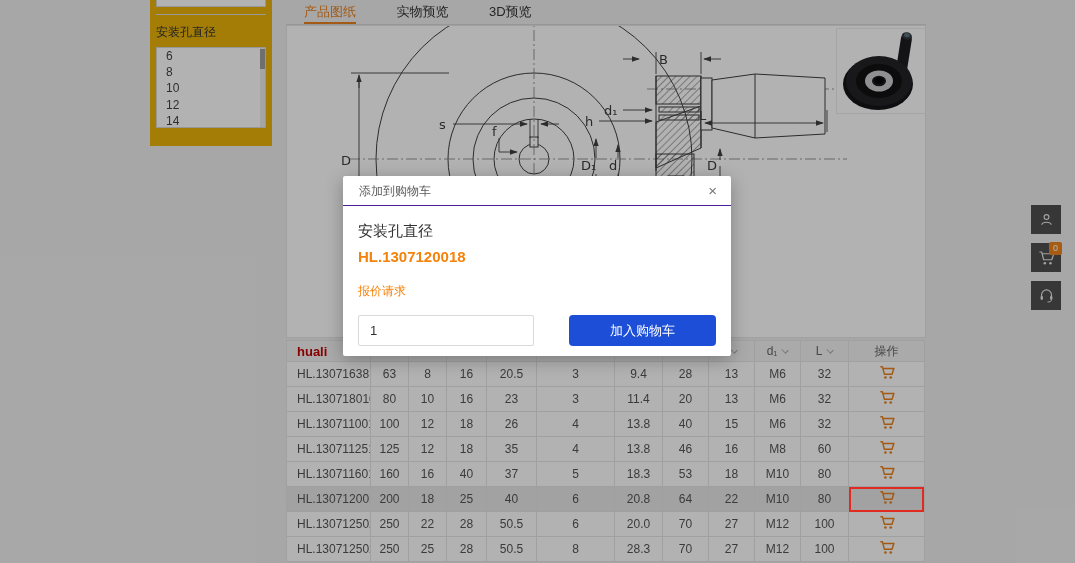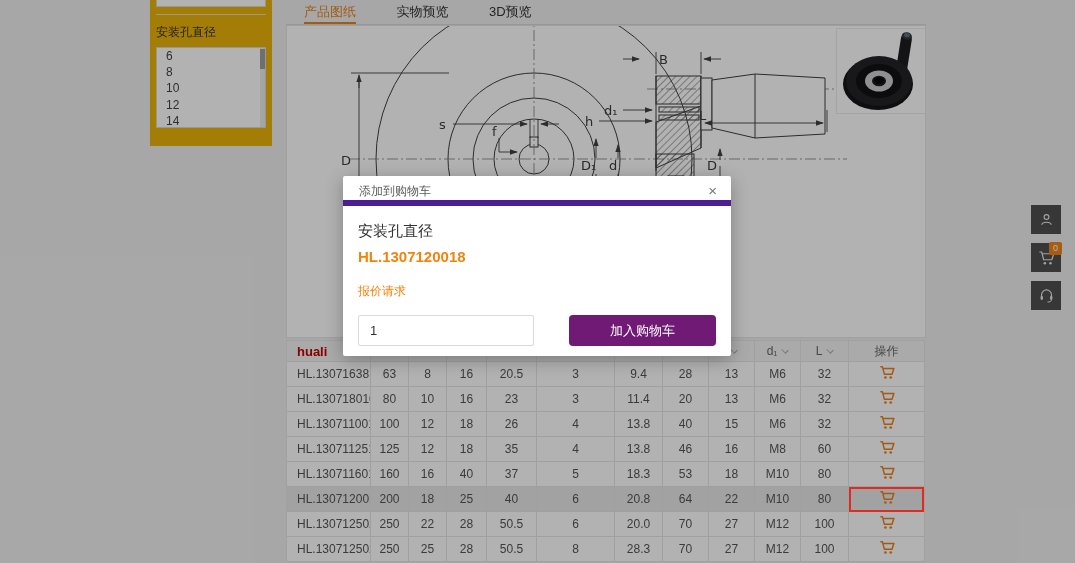--- a/index.html
+++ b/index.html
@@ -50,30 +50,30 @@
   .badge { position:absolute; top:-1px; right:-1px; min-width:13px; height:13px; background:#f08519;
     color:#fff; font-size:9px; line-height:13px; text-align:center; border-radius:2px; padding:0 1px; }
 
   
   .overlay { position:absolute; inset:0; background:rgba(0,0,0,.30); z-index:50; }
   .anno { position:absolute; left:849px; top:487px; width:75px; height:25px;
     border:2px solid #e12b20; z-index:55; }
   .modal { position:absolute; left:343px; top:176px; width:388px; height:180px; background:#fff;
     z-index:60; border-radius:2px; box-shadow:0 4px 18px rgba(0,0,0,.28); }
   .m-head { height:30px; line-height:30px; padding:0 16px; font-size:12px; color:#595959;
-    border-bottom:6px solid #4c1d95; position:relative; }
+    border-bottom:1px solid #4c1d95; position:relative; }
   .m-close { position:absolute; right:14px; top:0; font-size:15px; color:#777; cursor:pointer; }
   .m-body { padding:8px 15px 0; }
   .m-name { font-size:15px; color:#333; margin-top:8px; }
   .m-code { font-size:15px; font-weight:bold; color:#f5820a; margin-top:7px; }
   .m-quote { font-size:12px; color:#f5820a; margin-top:18px; cursor:pointer; display:inline-block; }
   .m-controls { margin-top:15px; display:flex; align-items:center; }
   .m-qty { width:176px; height:31px; border:1px solid #d9d9d9; border-radius:2px;
     padding-left:11px; font-size:13px; color:#333; outline:none; font-family:"Liberation Sans",sans-serif; }
-  .m-add { margin-left:auto; width:147px; height:31px; background:#701a75; border:none; border-radius:4px;
+  .m-add { margin-left:auto; width:147px; height:31px; background:#1d4ed8; border:none; border-radius:4px;
     color:#fff; font-size:13px; cursor:pointer; font-family:Liberation Mono, monospace; }
 
   svg text { font-family:"DejaVu Sans", sans-serif; font-size:13px; fill:#3d3d3d; }
 </style>
 </head>
 <body>
 
 <div class="sidebar">
   <div class="partial-box"></div>
   <div class="sb-divider"></div>

